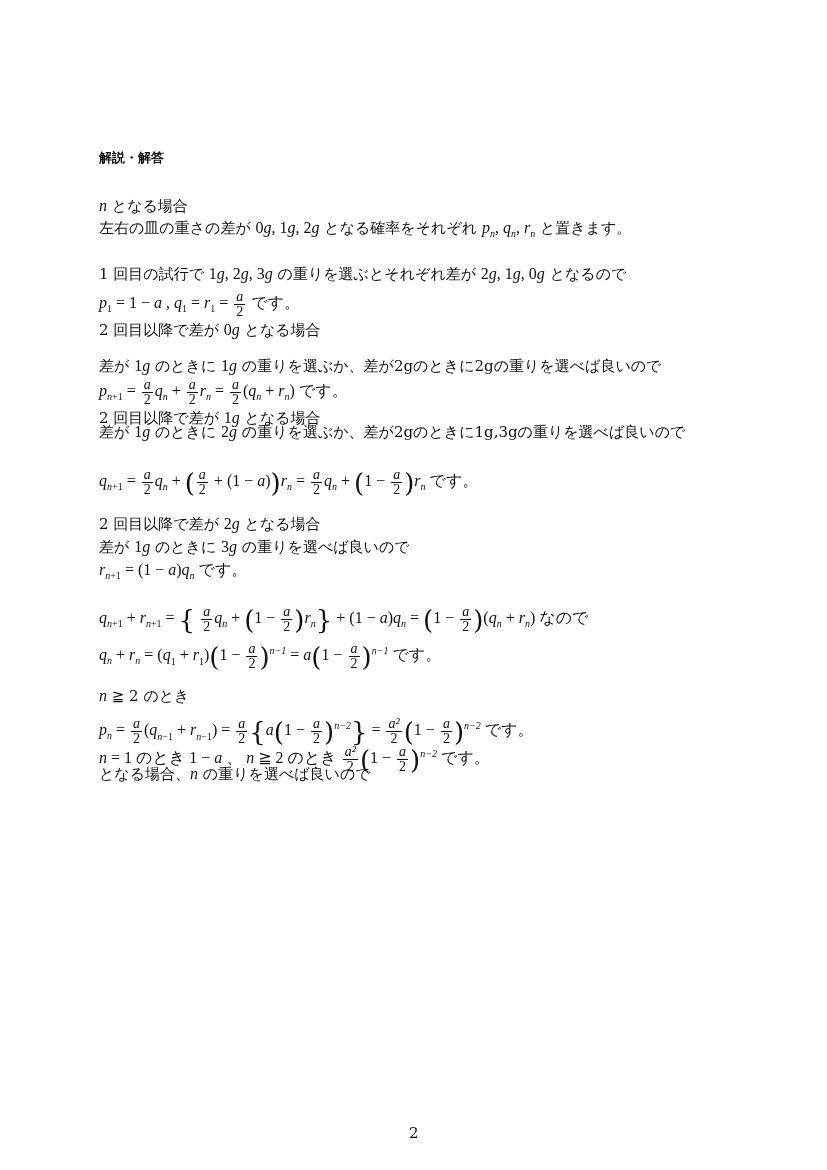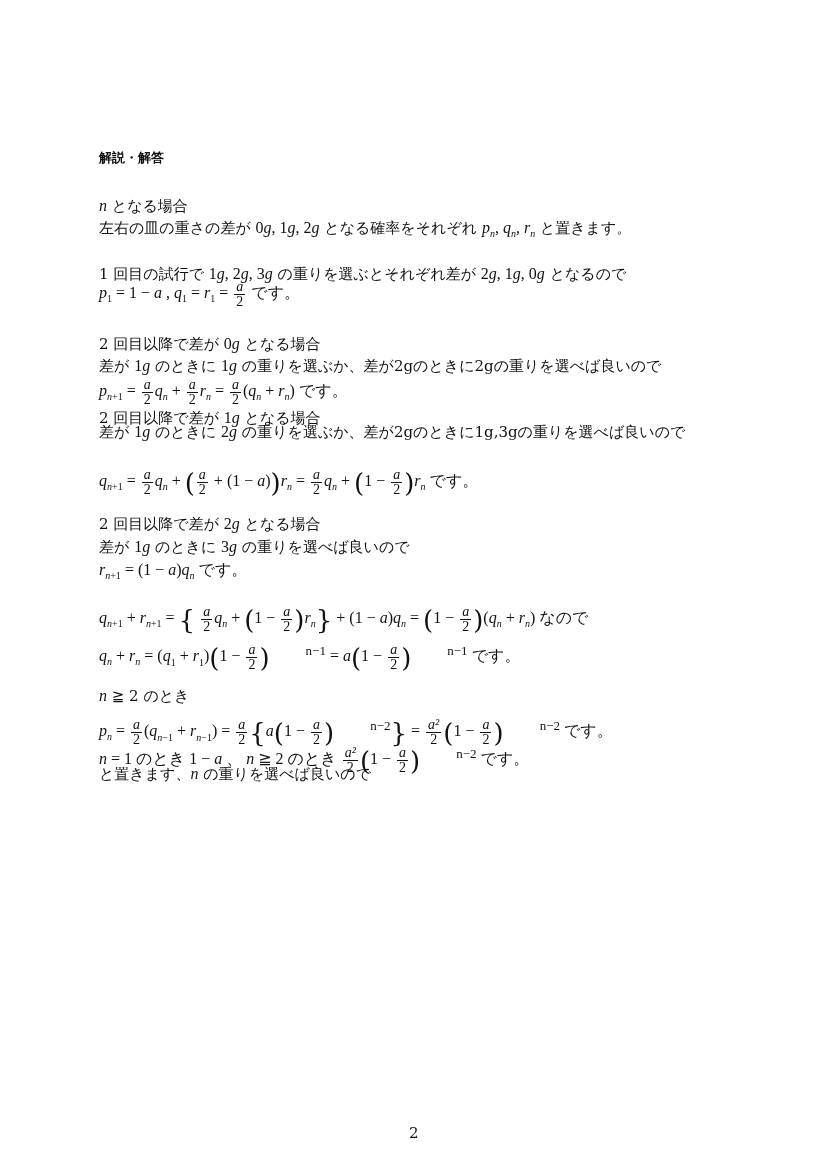--- a/index.html
+++ b/index.html
@@ -7,39 +7,39 @@
        font-family:"DejaVu Serif","Liberation Serif",serif;color:#111;font-size:15px;}
   .line{position:absolute;left:99px;white-space:nowrap;line-height:20px;}
   .title{font-family:"DejaVu Sans","Liberation Sans",sans-serif;font-weight:bold;font-size:13px;}
   i{font-style:italic;}
   .m{font-family:"Liberation Serif","DejaVu Serif",serif;font-size:16px;}
   .frac{display:inline-flex;flex-direction:column;align-items:center;vertical-align:middle;
         font-size:14px;line-height:14px;margin:0 2px;}
   .frac .num{border-bottom:1px solid #111;padding:0 2px;font-style:italic;}
   .frac .den{padding:0 2px;}
   .big{font-size:26px;vertical-align:middle;line-height:20px;font-family:"DejaVu Serif",serif;font-weight:200;}
-  sup{font-size:13px;margin-left:36px;}
+  sup{font-size:10px;font-style:italic;}
   sub{font-size:10px;}
   .pagenum{position:absolute;left:409px;top:1124px;font-size:15px;}
 </style>
 </head>
 <body>
 
 <div class="line title" style="top:148px">解説・解答</div>
 
 <div class="line" style="top:196px"><i class="m">n</i> <span>となる場合</span></div>
 <div class="line" style="top:218px">左右の皿の重さの差が <span class="m">0<i>g</i>, 1<i>g</i>, 2<i>g</i></span> となる確率をそれぞれ <span class="m"><i>p<sub>n</sub></i>, <i>q<sub>n</sub></i>, <i>r<sub>n</sub></i></span> と置きます。</div>
 
 <div class="line" style="top:264px">1 回目の試行で <span class="m">1<i>g</i>, 2<i>g</i>, 3<i>g</i></span> の重りを選ぶとそれぞれ差が <span class="m">2<i>g</i>, 1<i>g</i>, 0<i>g</i></span> となるので</div>
-<div class="line m" style="top:280px"><i>p</i><sub>1</sub> = 1 − <i>a</i> , <i>q</i><sub>1</sub> = <i>r</i><sub>1</sub> = <span class="frac">
+<div class="line m" style="top:290px"><i>p</i><sub>1</sub> = 1 − <i>a</i> , <i>q</i><sub>1</sub> = <i>r</i><sub>1</sub> = <span class="frac">
       <span class="num">a</span>
       <span class="den">2</span>
     </span> <span>です。</span></div>
 
-<div class="line" style="top:334px">2 回目以降で差が <span class="m">0<i>g</i></span> となる場合</div>
+<div class="line" style="top:320px">2 回目以降で差が <span class="m">0<i>g</i></span> となる場合</div>
 <div class="line" style="top:356px">差が <span class="m">1<i>g</i></span> のときに <span class="m">1<i>g</i></span> の重りを選ぶか、差が2gのときに2gの重りを選べば良いので</div>
 <div class="line m" style="top:378px"><i>p</i><sub><i>n</i>+1</sub> = <span class="frac">
       <span class="num">a</span>
       <span class="den">2</span>
     </span><i>q<sub>n</sub></i> + <span class="frac">
       <span class="num">a</span>
       <span class="den">2</span>
     </span><i>r<sub>n</sub></i> = <span class="frac">
       <span class="num">a</span>
       <span class="den">2</span>
@@ -94,21 +94,21 @@
       <span class="num">a</span>
       <span class="den">2</span>
     </span><span class="big">)</span><sup>n−2</sup><span class="big">}</span> = <span class="frac">
       <span class="num">a²</span>
       <span class="den">2</span>
     </span><span class="big">(</span>1 − <span class="frac">
       <span class="num">a</span>
       <span class="den">2</span>
     </span><span class="big">)</span><sup>n−2</sup> <span>です。</span></div>
 
-<div class="line" style="top:764px"><span>と置きます、</span><i class="m">n</i> <span>の重りを選べば良いので</span></div>
+<div class="line" style="top:764px"><span>となる場合、</span><i class="m">n</i> <span>の重りを選べば良いので</span></div>
 <div class="line m" style="top:744px"><i>n</i> = 1 のとき 1 − <i>a</i> 、 <i>n</i> ≧ 2 のとき <span class="frac">
       <span class="num">a²</span>
       <span class="den">2</span>
     </span><span class="big">(</span>1 − <span class="frac">
       <span class="num">a</span>
       <span class="den">2</span>
     </span><span class="big">)</span><sup>n−2</sup> <span>です。</span></div>
 
 <div class="pagenum">2</div>
 

